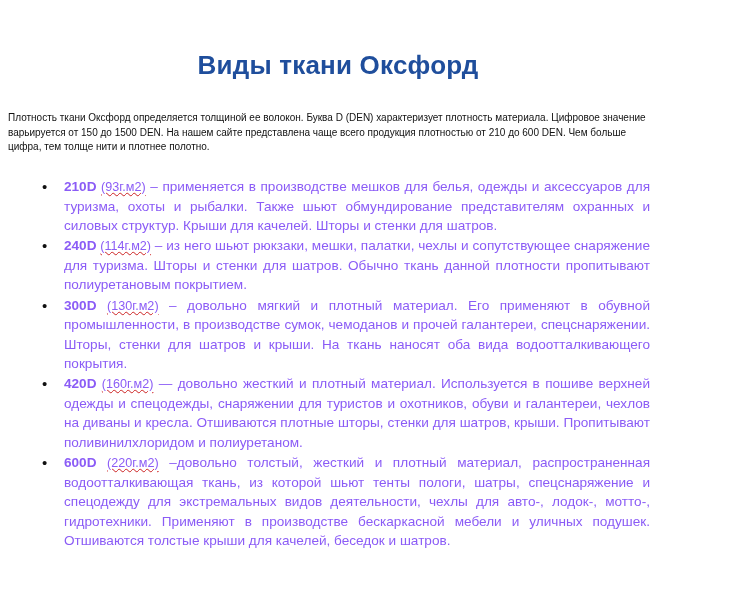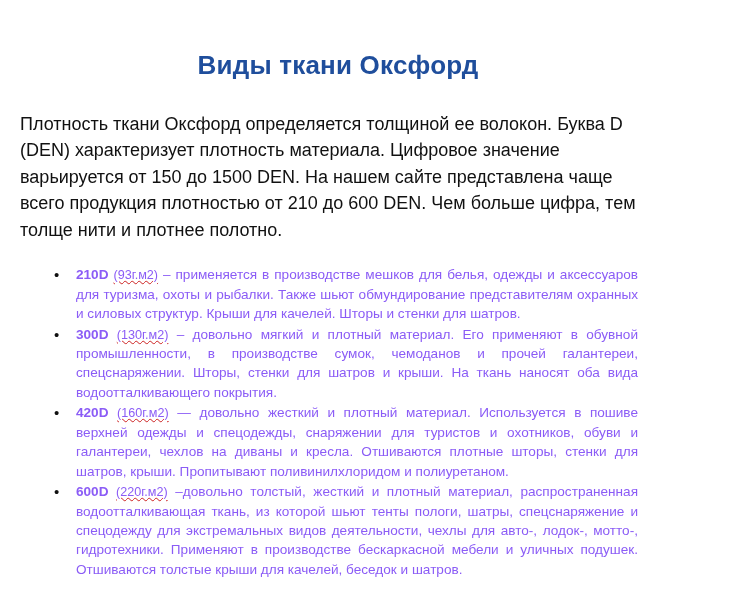--- a/index.html
+++ b/index.html
@@ -12,37 +12,37 @@
     background: #ffffff;
     font-family: "Liberation Sans", sans-serif;
     color: #1a1a1a;
     overflow: hidden;
   }
   .page {
     position: relative;
     width: 676px;
     height: 609px;
     box-sizing: border-box;
-    padding: 0 16px;
+    padding: 0 4px;
   }
   .title {
     margin: 0;
     padding-top: 50px;
     text-align: center;
     font-size: 26px;
     font-weight: bold;
     color: #1f4e9c;
     letter-spacing: 0.2px;
   }
   .intro {
     margin: 0;
     padding-top: 30px;
     padding-left: 4px;
     padding-right: 18px;
-    font-size: 18px;
+    font-size: 10px;
     line-height: 1.47;
     color: #111111;
     text-align: left;
   }
   .bullet-list {
     margin: 0;
     padding-top: 22px;
     padding-left: 0;
     list-style: none;
   }
@@ -87,20 +87,24 @@
 
   <p class="intro">Плотность ткани Оксфорд определяется толщиной ее волокон. Буква D (DEN) характеризует плотность материала. Цифровое значение варьируется от 150 до 1500 DEN. На нашем сайте представлена чаще всего продукция плотностью от 210 до 600 DEN. Чем больше цифра, тем толще нити и плотнее полотно.</p>
 
   <ul class="bullet-list">
 
     <li class="bullet-item">
       <span class="lead">210D</span>
       <span class="den wavy">(93г.м2)</span><span> – применяется в производстве  мешков для белья,  одежды и аксессуаров  для туризма,  охоты и рыбалки.  Также шьют обмундирование представителям  охранных и силовых структур.  Крыши для качелей.  Шторы и стенки для шатров.</span>
     </li>
 
+    <li class="bullet-item">
+      <span class="lead">240D</span>
+      <span class="den wavy">(114г.м2)</span><span> – из него шьют рюкзаки,  мешки, палатки,  чехлы и сопутствующее снаряжение для туризма.  Шторы и стенки для шатров.  Обычно ткань данной плотности пропитывают полиуретановым  покрытием.</span>
+    </li>
 
     <li class="bullet-item">
       <span class="lead">300D</span>
       <span class="den wavy">(130г.м2)</span><span> – довольно  мягкий и плотный материал.  Его применяют в обувной промышленности, в производстве  сумок, чемоданов и прочей галантереи,  спецснаряжении.  Шторы, стенки для шатров и крыши.  На ткань наносят оба вида водоотталкивающего  покрытия.</span>
     </li>
 
     <li class="bullet-item">
       <span class="lead">420D</span>
       <span class="den wavy">(160г.м2)</span><span> — довольно  жесткий и плотный материал.  Используется в пошиве верхней одежды и спецодежды,  снаряжении для туристов и охотников,  обуви и галантереи,  чехлов на диваны и кресла.  Отшиваются  плотные шторы,  стенки для шатров,  крыши.  Пропитывают поливинилхлоридом  и полиуретаном.</span>
     </li>

